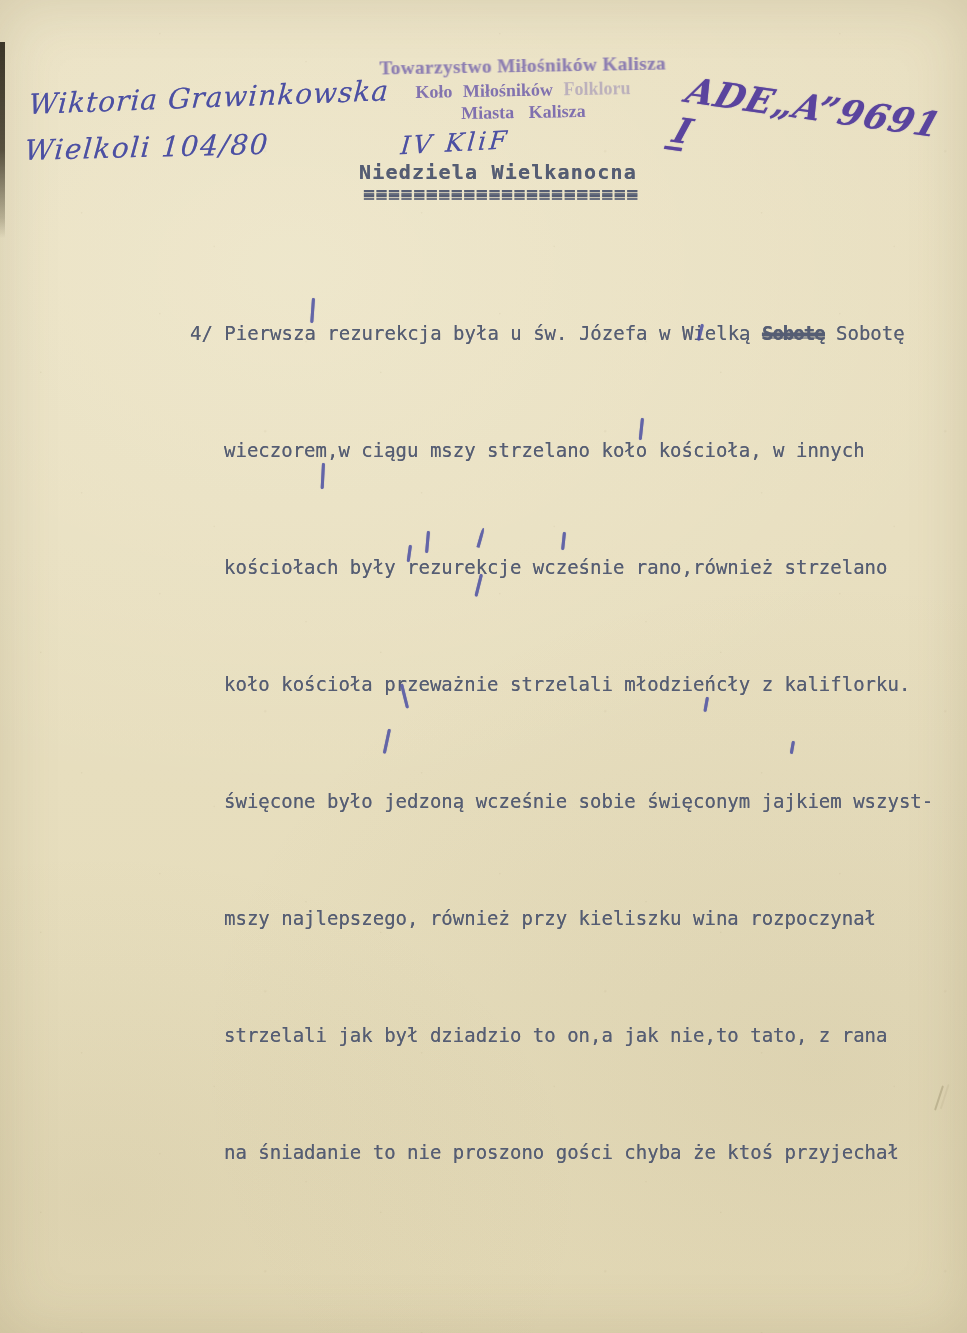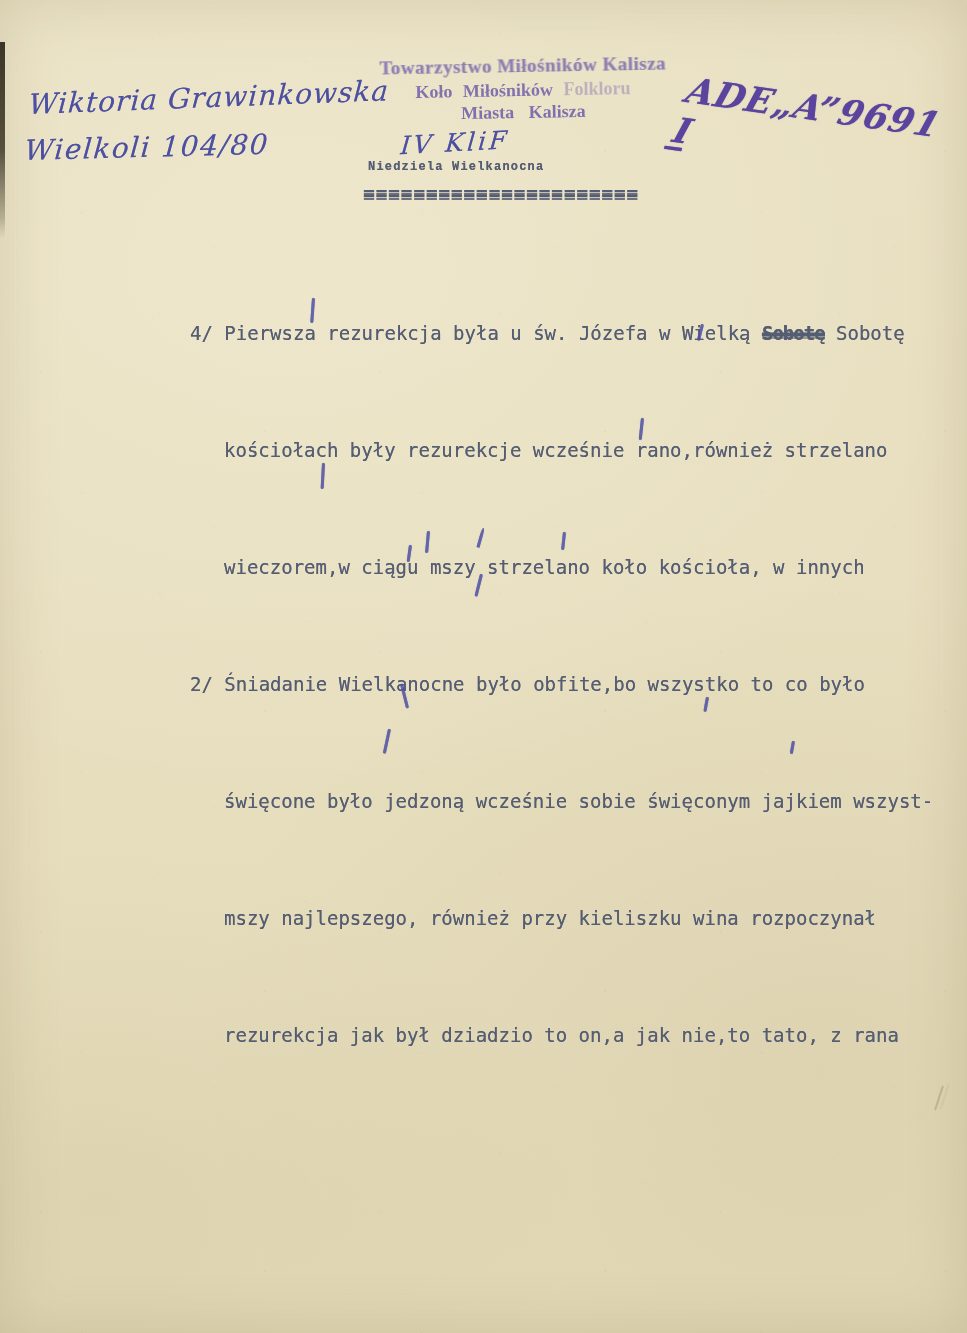--- a/index.html
+++ b/index.html
@@ -39,21 +39,21 @@
   .stamp{position:absolute;left:358px;top:55px;width:330px;text-align:center;
     color:#7767ad;font-family:"Liberation Serif","DejaVu Serif",serif;font-weight:bold;
     transform:rotate(-1deg);}
   .stamp .s1{font-size:19px;letter-spacing:.5px;opacity:.8;filter:blur(.35px);
     text-shadow:1px 0 0 rgba(119,103,173,.35);}
   .stamp .s2{font-size:18px;margin-top:3px;opacity:.9;word-spacing:6px;}
   .stamp .s2 .faded{opacity:.45;filter:blur(.5px);}
   .stamp .s3{font-size:18px;margin-top:1px;word-spacing:10px;opacity:.92;}
   
   .typed{color:#555d73;text-shadow:0 0 .5px rgba(85,93,115,.8);}
-  .title{position:absolute;left:368px;top:160px;font-size:12px;font-weight:bold;letter-spacing:1.2px;font-family:Liberation Mono, monospace;}
+  .title{position:absolute;left:359px;top:160px;font-size:20px;font-weight:bold;letter-spacing:1.2px;}
   .title-underline{position:absolute;left:363px;top:181px;font-size:20px;font-weight:bold;
     letter-spacing:.5px;text-shadow:0 3px 0 rgba(85,93,115,.85);}
   .body-text{position:absolute;left:190px;top:236px;width:760px;font-size:19px;line-height:39px;white-space:pre;}
   .body-text .ln{height:39px;}
   .body-text .cont{margin-left:34px;}
   .struck{position:relative;font-weight:bold;letter-spacing:-1px;
     text-decoration:line-through;text-decoration-thickness:3px;}
   .struck::after{content:"";position:absolute;left:0;right:0;top:45%;height:7px;
     background:rgba(85,93,115,.55);filter:blur(.6px);}
   
@@ -80,26 +80,27 @@
 
   <div class="hand hand-klif">IV KliF</div>
 
   <div class="marker">ADE„A”9691 I̲</div>
 
   <div class="title typed">Niedziela Wielkanocna</div>
   <div class="title-underline typed">======================</div>
 
   <div class="body-text typed">
     <div class="ln"><span>4/ Pierwsza rezurekcja była u św. Józefa w Wielką </span><span class="struck">Sobotę</span><span> Sobotę</span></div>
+    <div class="ln cont">wieczorem,w ciągu mszy strzelano koło kościoła, w innych</div>
     <div class="ln cont">kościołach były rezurekcje wcześnie rano,również strzelano</div>
-    <div class="ln cont">wieczorem,w ciągu mszy strzelano koło kościoła, w innych</div>
-    <div class="ln">2/ Śniadanie Wielkanocne było obfite,bo wszystko to co było</div>
+    <div class="ln cont">koło kościoła przeważnie strzelali młodzieńcły z kaliflorku.</div>
     <div class="ln cont">święcone było jedzoną wcześnie sobie święconym jajkiem wszyst-</div>
     <div class="ln cont">mszy najlepszego, również przy kieliszku wina rozpoczynał</div>
-    <div class="ln cont">rezurekcja jak był dziadzio to on,a jak nie,to tato, z rana</div>
+    <div class="ln cont">strzelali jak był dziadzio to on,a jak nie,to tato, z rana</div>
+    <div class="ln cont">na śniadanie to nie proszono gości chyba że ktoś przyjechał</div>
     
     
     
     
     
     
   </div>
 
   <div class="ink" style="left:312px;top:298px;height:25px;transform:rotate(4deg);"></div>
   <div class="ink" style="left:701px;top:324px;height:17px;transform:rotate(14deg);"></div>

